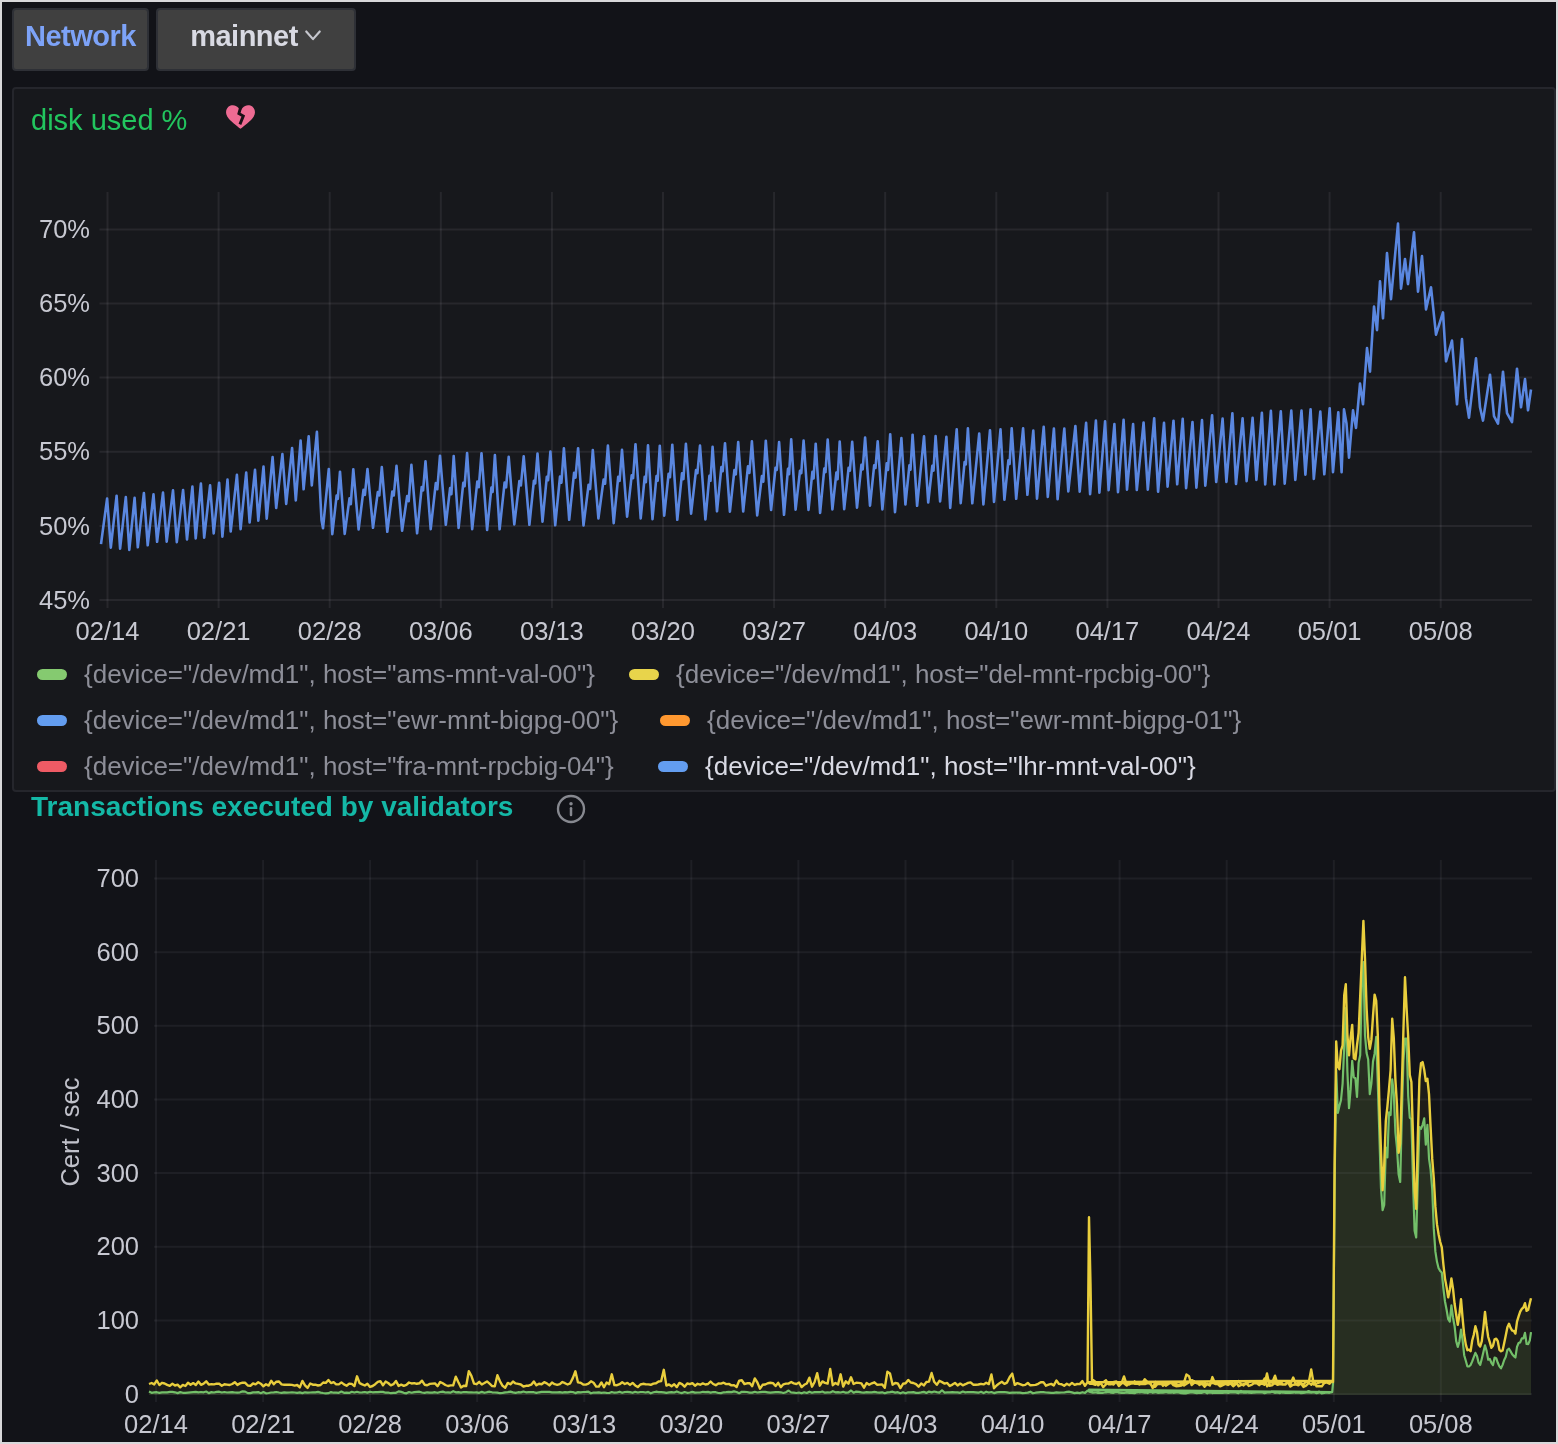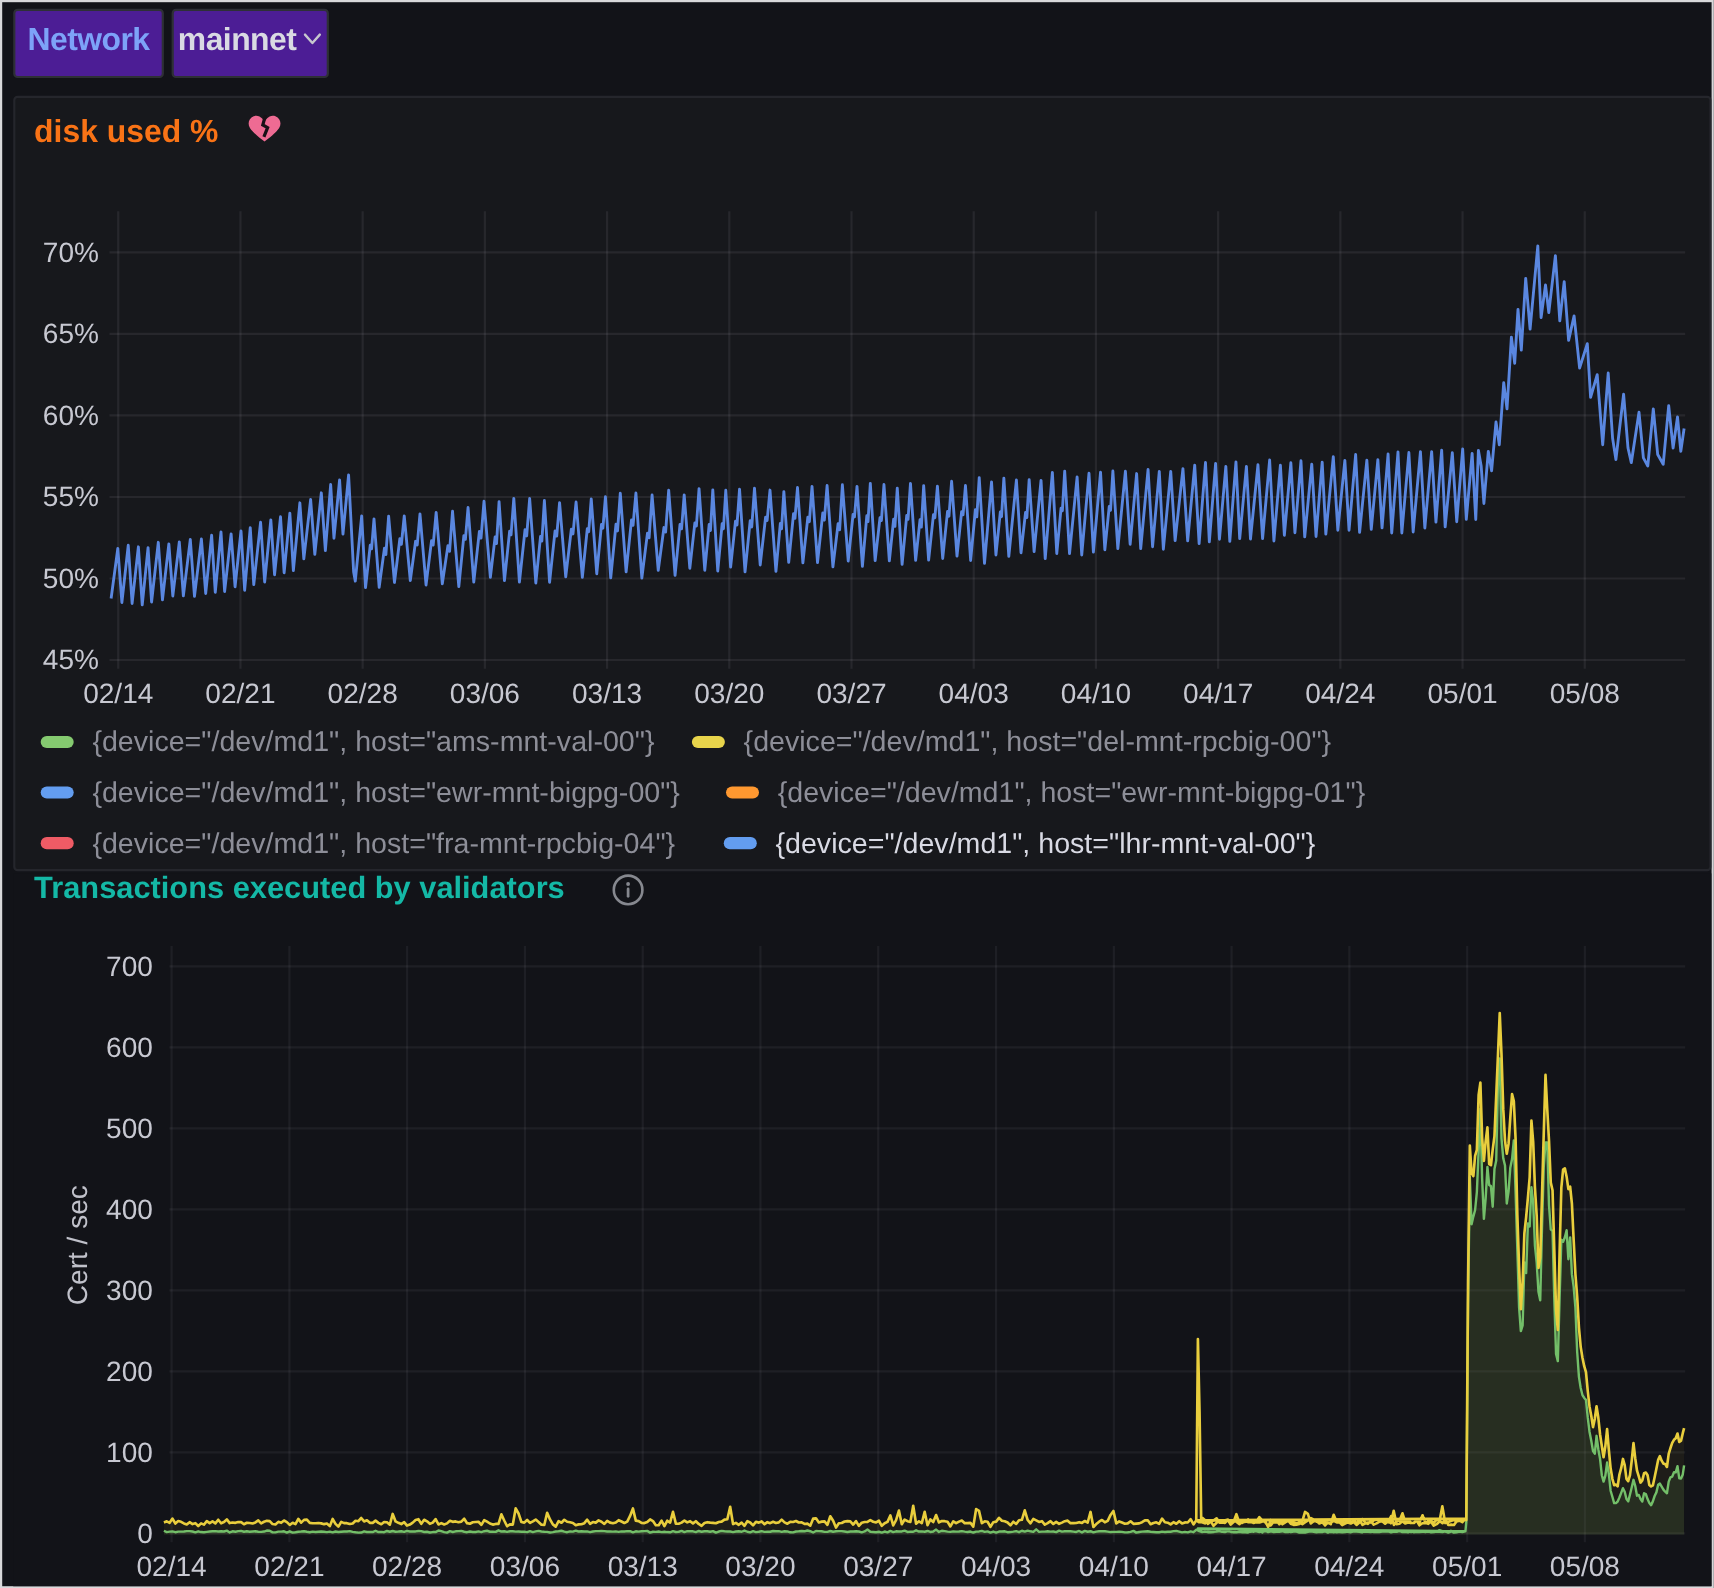--- a/index.html
+++ b/index.html
@@ -1,35 +1,35 @@
 <!DOCTYPE html>
 <html><head><meta charset="utf-8">
 <style>
   * { margin:0; padding:0; box-sizing:border-box; }
   html,body { width:1558px; height:1444px; background:#121318; overflow:hidden; }
   body { font-family:"Liberation Sans", sans-serif; position:relative;
          border:2px solid #d8d8da; }
   .btn { position:absolute; top:6px; height:63px; border:2px solid #2e3036;
-          border-radius:4px; background:#4c1d95; display:flex; align-items:center; }
+          border-radius:4px; background:#404040; display:flex; align-items:center; }
 </style></head>
 <body>
 
   <div class="btn" style="left:10px;width:137px;justify-content:center">
     <span style="color:#7da3f8;font-size:29px;font-weight:bold;letter-spacing:-0.5px;position:relative;top:-3px">Network</span>
   </div>
-  <div class="btn" style="left:154px;width:143px;justify-content:center">
+  <div class="btn" style="left:154px;width:200px;justify-content:center">
     <span style="color:#d9dae3;font-size:29px;font-weight:bold;letter-spacing:-0.5px;position:relative;top:-3px">mainnet</span>
     <svg width="18" height="13" viewBox="0 0 20 14" style="margin-left:6px;position:relative;top:-4px">
       <path d="M2.5 2.5 L10 11 L17.5 2.5" fill="none" stroke="#c6c7ce" stroke-width="2.4" stroke-linecap="round" stroke-linejoin="round"></path>
     </svg>
   </div>
 
   <div style="position:absolute;left:10px;top:85px;width:1544px;height:705px;
               background:#17181c;border:2px solid #25262c;border-radius:4px"></div>
-  <div style="position:absolute;left:29px;top:102px;font-size:29px;font-weight:bold;color:#f97316">disk used %</div>
+  <div style="position:absolute;left:29px;top:102px;font-size:29px;font-weight:normal;color:#22c55e">disk used %</div>
   <svg width="35" height="35" viewBox="0 0 24 24" style="position:absolute;left:221px;top:96px">
     <path d="M12 21 C9.5 19.2 4.8 15.6 2.9 12.6 1.2 9.9 2.2 6.3 5.2 5.2 7.1 4.5 9.2 5.1 10.5 6.7 L12 8.5 L13.5 6.7 C14.8 5.1 16.9 4.5 18.8 5.2 21.8 6.3 22.8 9.9 21.1 12.6 19.2 15.6 14.5 19.2 12 21 Z" fill="#ee6b93"></path>
     <path d="M12.6 4.6 L10.9 10.7 L13.9 12.4 L11.6 18.1" fill="none" stroke="#191016" stroke-width="2.0"></path>
   </svg>
 
   <div style="position:absolute;left:10px;top:792px;width:1544px;height:650px;background:#121318"></div>
   <div style="position:absolute;left:29px;top:789px;font-size:28px;font-weight:bold;color:#14b8a6">Transactions executed by validators</div>
   <svg width="30" height="30" viewBox="0 0 24 24" style="position:absolute;left:554px;top:792px">
     <circle cx="12" cy="12" r="10.4" fill="none" stroke="#86888f" stroke-width="1.9"></circle>
     <circle cx="12" cy="7.7" r="1.4" fill="#86888f"></circle>

